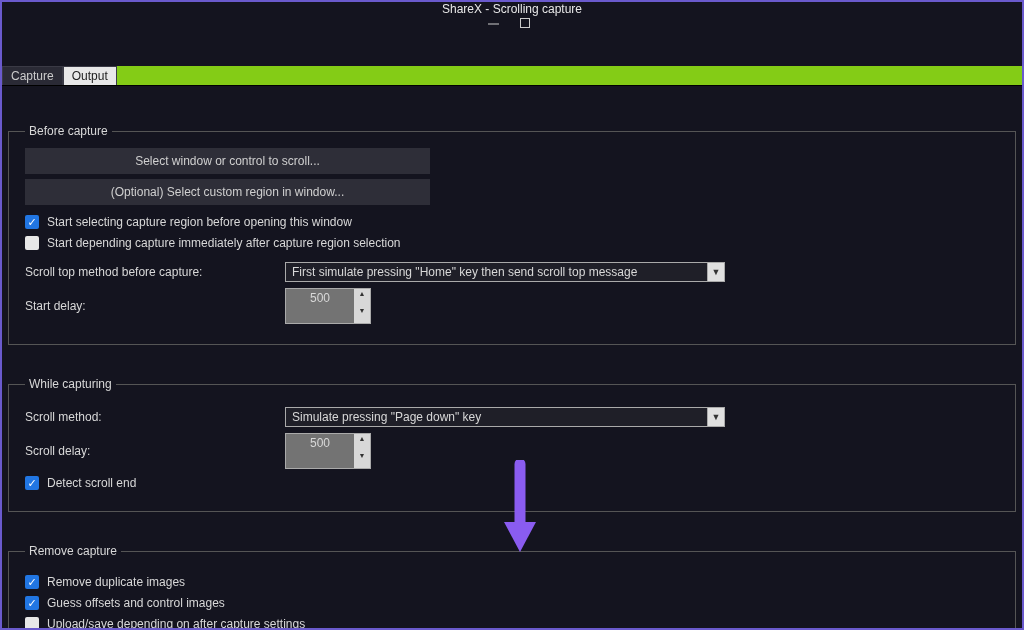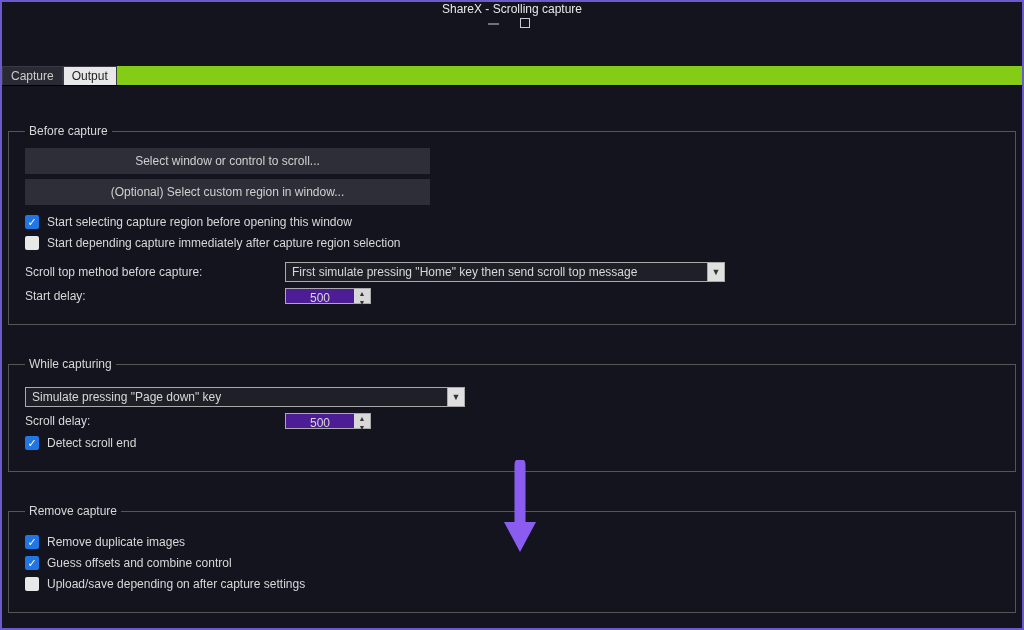--- a/index.html
+++ b/index.html
@@ -120,23 +120,23 @@
       background: #e0e0e0;
       position: absolute; right: -1px; top: -1px;
       display: flex; align-items: center; justify-content: center;
       color: #333;
       border: 1px solid #aaa;
       font-size: 9px;
     }
     .spinner {
       display: flex;
       width: 86px;
-      height: 16px;
+      height: 36px;
       border: 1px solid #aaa;
-      background: #4c1d95;
+      background: #737373;
     }
     .spinner .value {
       flex: 1;
       text-align: center;
       line-height: 18px;
       color: #d8d8d8;
     }
     .spinner .arrows {
       width: 16px;
       background: #d8d8d8;
@@ -226,20 +226,21 @@
             <div>▲</div>
             <div>▼</div>
           </div>
       </div>
     </div>
   </fieldset>
 
   <fieldset>
     <legend>While capturing</legend>
     <div class="form-row">
+      <div class="label">Scroll method:</div>
       <div class="select">
         <span>Simulate pressing "Page down" key</span>
         <div class="select-arrow">▼</div>
       </div>
     </div>
     <div class="form-row">
       <div class="label">Scroll delay:</div>
       <div class="spinner">
         <div class="value">500</div>
         <div class="arrows">
@@ -255,21 +256,21 @@
   </fieldset>
 
   <fieldset>
     <legend>Remove capture</legend>
     <div class="check-row">
       <div class="checkbox checked">✓</div>
       <span>Remove duplicate images</span>
     </div>
     <div class="check-row">
       <div class="checkbox checked">✓</div>
-      <span>Guess offsets and combine control</span>
+      <span>Guess offsets and control images</span>
     </div>
     <div class="check-row">
       <div class="checkbox unchecked"></div>
       <span>Upload/save depending on after capture settings</span>
     </div>
   </fieldset>
 </div>
 
 <button class="start-btn">Start scrolling capture</button>
 

